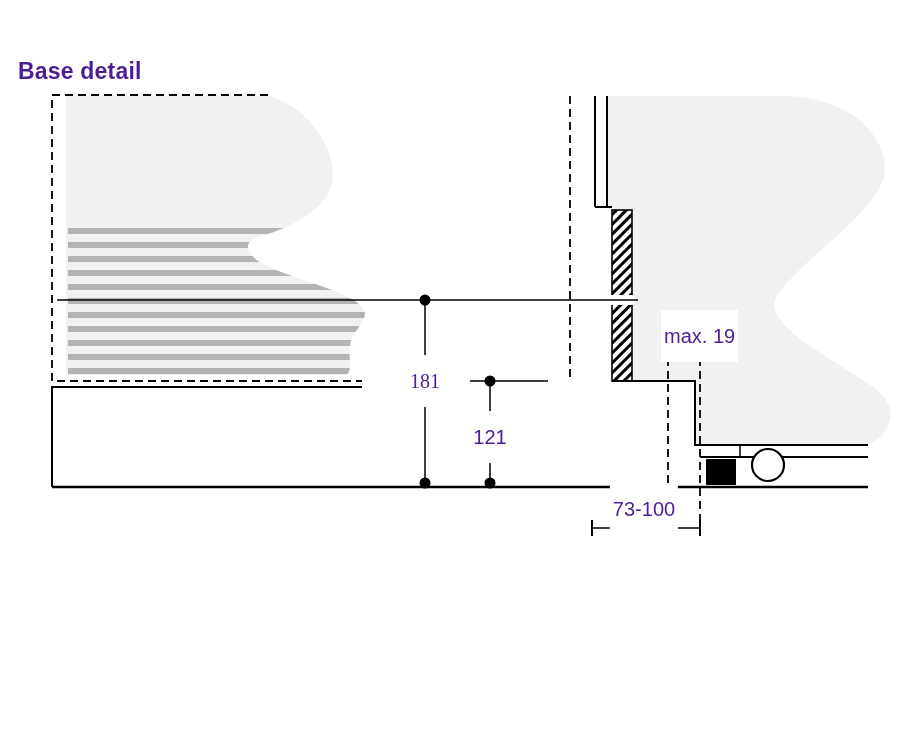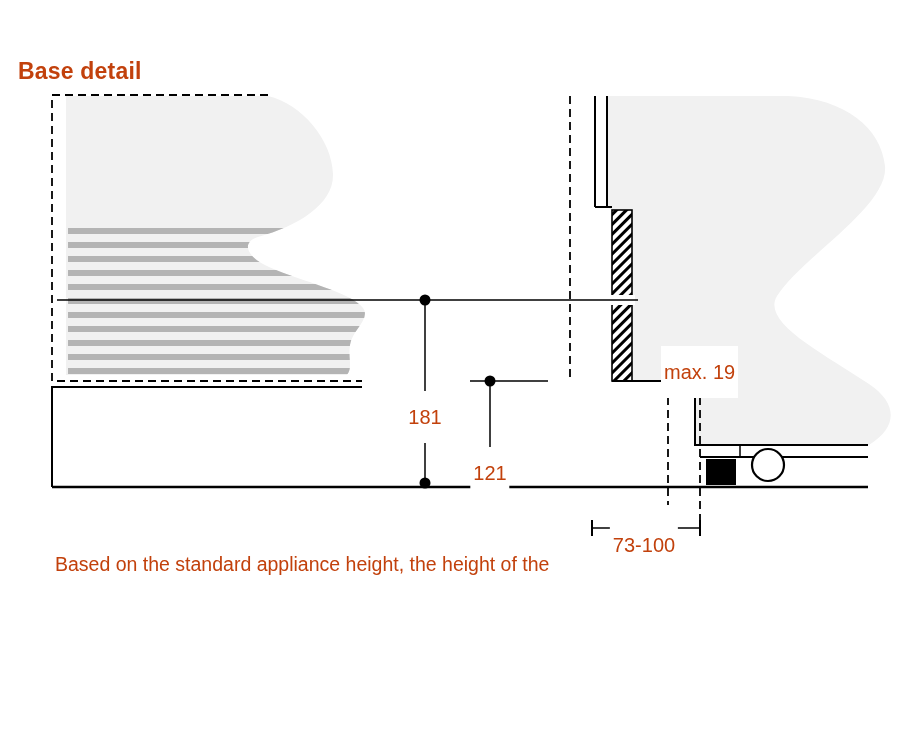--- a/index.html
+++ b/index.html
@@ -1,33 +1,33 @@
 <!DOCTYPE html>
 <html><head>
 <meta charset="utf-8">
 <style>
   html,body{margin:0;padding:0;background:#fff;}
   .page{
     position:relative;width:900px;height:744px;background:#fff;overflow:hidden;
-    font-family:"Liberation Sans",sans-serif;color:#c2410c;
+    font-family:"Liberation Sans",sans-serif;color:#4c1d95;
   }
   .page-title{
     position:absolute;left:18px;top:58px;
     font-size:23px;font-weight:bold;letter-spacing:.2px;
   }
   svg.diagram{position:absolute;left:0;top:0;}
   .panel{fill:#f1f1f1;}
   .stripe{fill:#b4b4b4;}
   .solid{stroke:#000;stroke-width:2;fill:none;}
   .thin{stroke:#000;stroke-width:1.5;fill:none;}
   .dashed{stroke:#000;stroke-width:1.8;fill:none;stroke-dasharray:8 5;}
   .dim-dot{fill:#000;stroke:none;}
   .dim-label{
     position:absolute;z-index:5;background:#fff;padding:15px 3px;
-    font-size:20px;line-height:22px;white-space:nowrap;margin-top:36px;
+    font-size:20px;line-height:22px;white-space:nowrap;
   }
   .center{transform:translate(-50%,-50%);}
   .vcenter{transform:translateY(-50%);}
   .caption{
     position:absolute;left:55px;top:550px;z-index:5;
     font-size:19.5px;line-height:28px;
   }
 </style>
 </head>
 <body>
@@ -108,22 +108,21 @@
       <line class="dashed" x1="700" y1="358" x2="700" y2="532"></line>
     </g>
 
     <g>
       <line class="thin" x1="592" y1="528" x2="700" y2="528"></line>
       <line class="solid" x1="592" y1="520" x2="592" y2="536"></line>
       <line class="solid" x1="700" y1="520" x2="700" y2="536"></line>
     </g>
   </svg>
 
-  <span class="dim-label center" style="left:425px;top:381px;">181</span>
+  <span class="dim-label center" style="left:425px;top:381px;font-family:Liberation Serif, serif;">181</span>
   <span class="dim-label center" style="left:490px;top:437px;">121</span>
   <span class="dim-label vcenter" style="left:661px;top:336px;">max. 19</span>
   <span class="dim-label center" style="left:644px;top:509px;">73-100</span>
 
   <div class="caption">
-    <div>Based on the standard appliance height, the height of the</div>
   </div>
 
 </div>
 
 </body></html>

